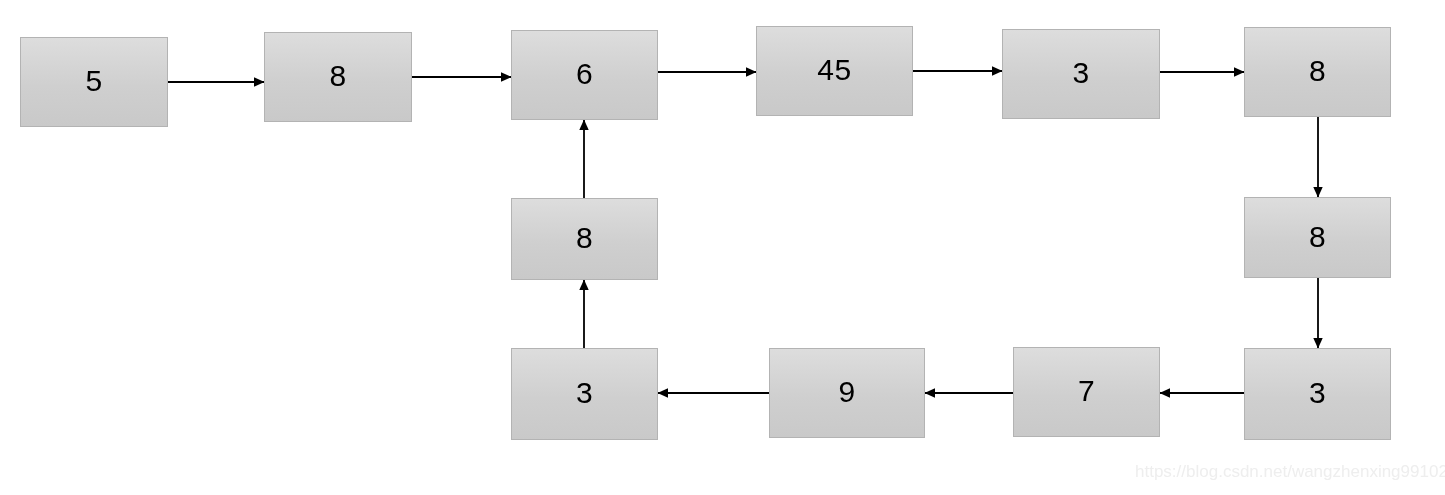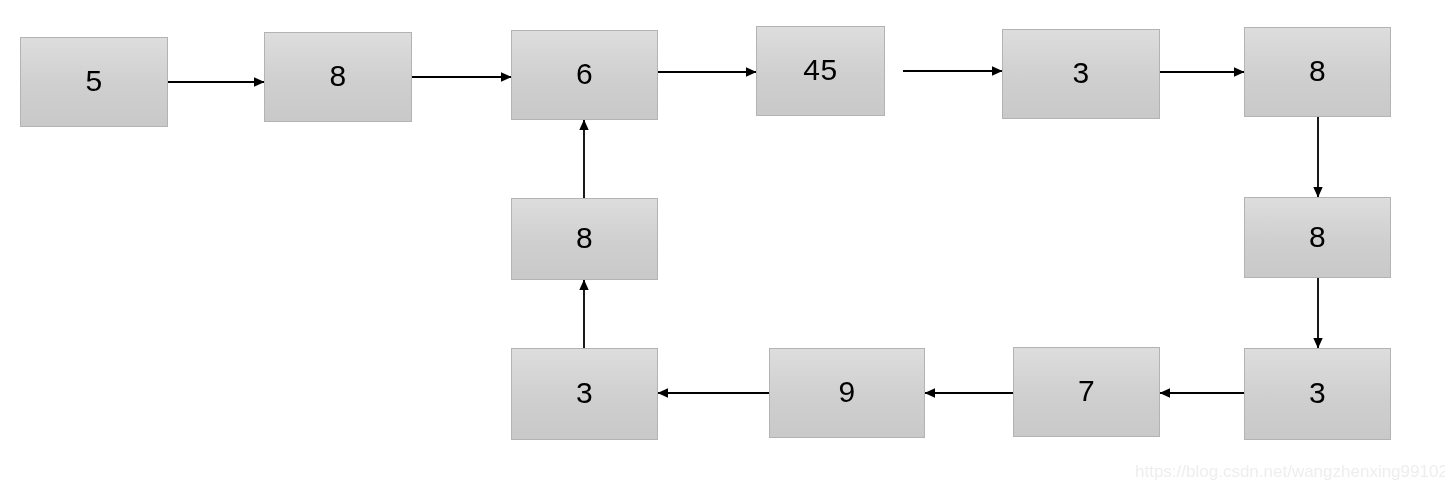--- a/index.html
+++ b/index.html
@@ -92,21 +92,21 @@
   <div id="nodes-group">
       <div class="node" style="left: 20px; top: 37px; width: 148px; height: 90px;">
         <span class="node-label">5</span>
       </div>
       <div class="node" style="left: 264px; top: 32px; width: 148px; height: 90px;">
         <span class="node-label">8</span>
       </div>
       <div class="node" style="left: 511px; top: 30px; width: 147px; height: 90px;">
         <span class="node-label">6</span>
       </div>
-      <div class="node" style="left: 756px; top: 26px; width: 129px; height: 90px; text-align: right;">
+      <div class="node" style="left: 756px; top: 26px; width: 157px; height: 90px; text-align: right;">
         <span class="node-label">45</span>
       </div>
       <div class="node" style="left: 1002px; top: 29px; width: 158px; height: 90px;">
         <span class="node-label">3</span>
       </div>
       <div class="node" style="left: 1244px; top: 27px; width: 147px; height: 90px;">
         <span class="node-label">8</span>
       </div>
       <div class="node" style="left: 511px; top: 198px; width: 147px; height: 82px;">
         <span class="node-label">8</span>

